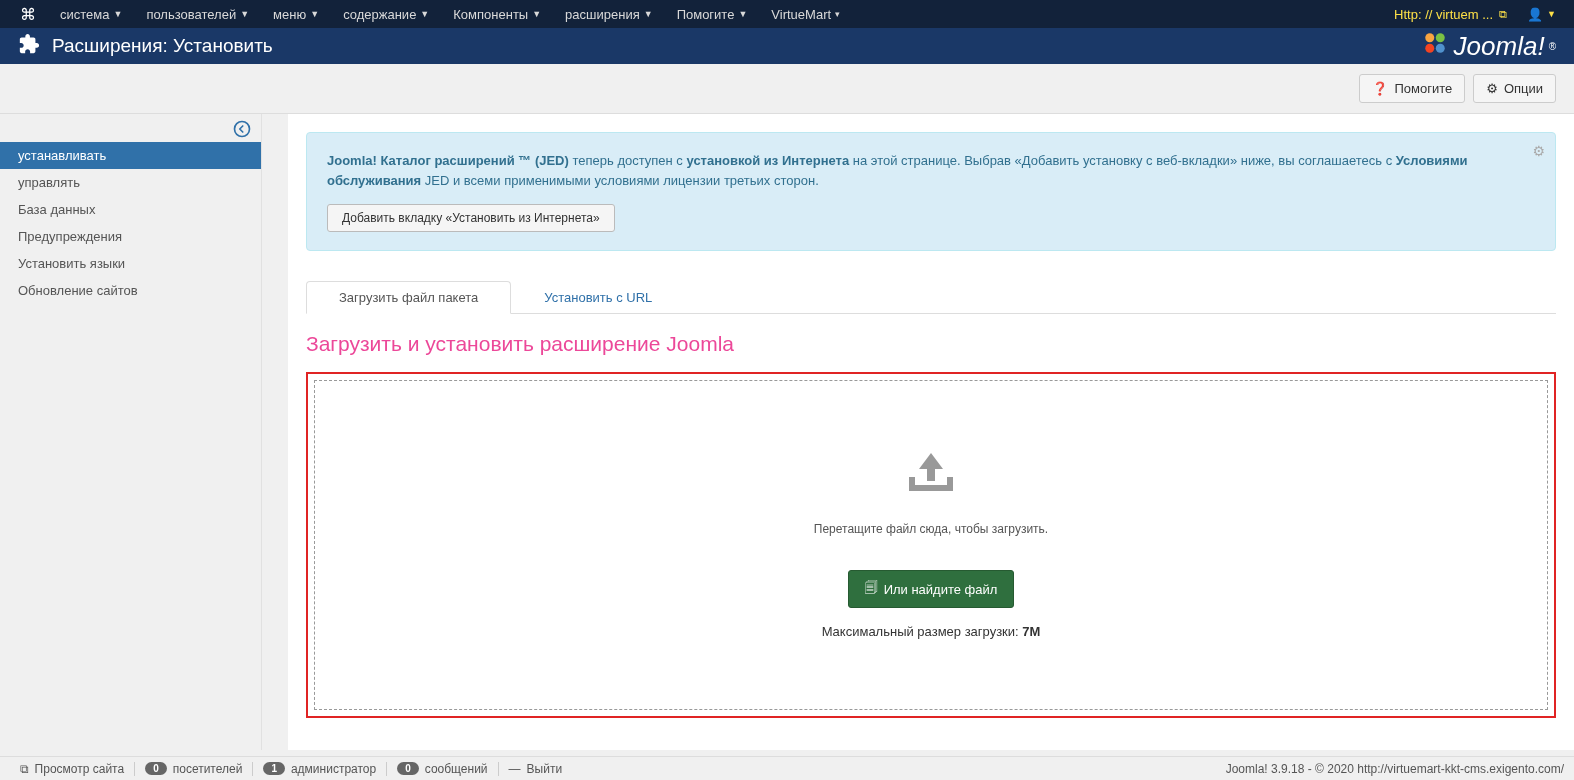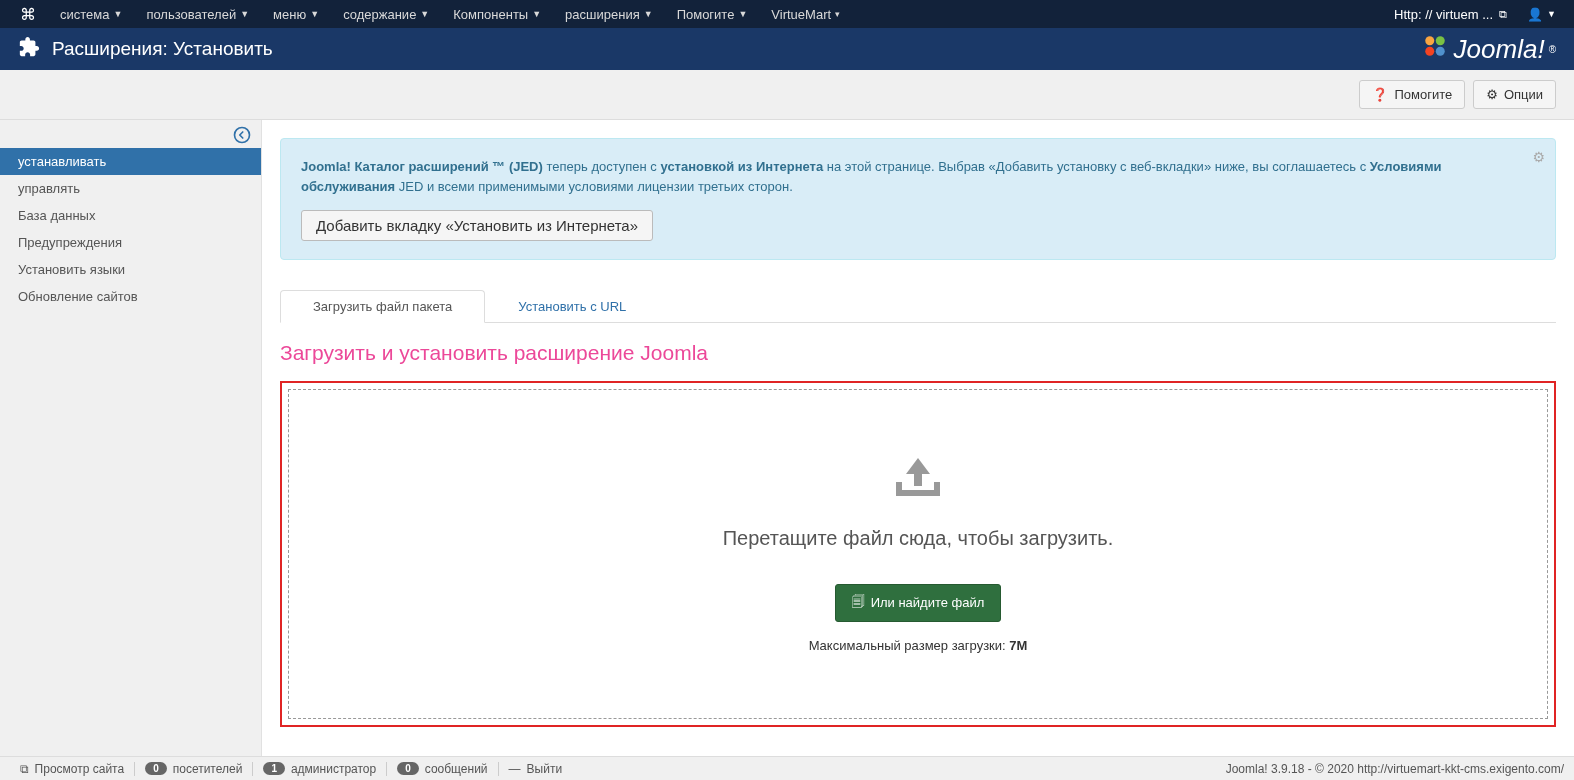--- a/index.html
+++ b/index.html
@@ -4,68 +4,68 @@
 <style>
 * { margin: 0; padding: 0; box-sizing: border-box; }
 body { font-family: -apple-system, BlinkMacSystemFont, "Segoe UI", Helvetica, Arial, sans-serif; font-size: 13px; color: #333; background: #f0f0f0; overflow: hidden; }
 
 
 .top-menu { background: #12223a; color: #fff; height: 28px; display: flex; align-items: center; padding: 0 8px; justify-content: space-between; }
 .top-menu-left { display: flex; align-items: center; }
 .top-menu-left > * { padding: 0 12px; height: 28px; display: flex; align-items: center; cursor: pointer; color: #d9d9d9; font-size: 13px; }
 .joomla-icon { font-size: 16px; color: #fff; }
 .caret { margin-left: 4px; font-size: 9px; }
-.top-menu-right { display: flex; color: #ffffff; }
+.top-menu-right { display: flex; color: #fde047; }
 .top-menu-right > * { padding: 0 10px; height: 28px; display: flex; align-items: center; cursor: pointer; }
 .ext-link-icon { margin-left: 6px; font-size: 11px; }
 
 
-.title-bar { background: #1a3867; color: #fff; height: 42px; display: flex; align-items: center; justify-content: space-between; padding: 0 18px; }
+.title-bar { background: #1a3867; color: #fff; height: 36px; display: flex; align-items: center; justify-content: space-between; padding: 0 18px; }
 .title-left { display: flex; align-items: center; gap: 12px; }
 .puzzle-icon { font-size: 20px; }
 .page-title { font-size: 19px; font-weight: 400; }
 .joomla-logo { display: flex; align-items: center; gap: 4px; font-size: 26px; font-style: italic; font-weight: 400; }
 .joomla-logo .reg { font-size: 10px; vertical-align: top; font-style: normal; }
 .joomla-swirl svg { width: 30px; height: 30px; }
 
 
 .toolbar { background: #f0f0f0; padding: 10px 18px; display: flex; justify-content: flex-end; gap: 8px; border-bottom: 1px solid #ddd; }
 .tool-btn { background: #f5f5f5; border: 1px solid #ccc; border-radius: 3px; padding: 6px 12px; display: flex; align-items: center; gap: 6px; cursor: pointer; font-size: 13px; color: #333; }
 .tool-btn .ico { font-size: 13px; }
 
 
-.main-wrap { display: flex; background: #f0f0f0; height: calc(100vh - 28px - 42px - 50px - 24px); }
+.main-wrap { display: flex; background: #f0f0f0; height: calc(100vh - 28px - 42px - 50px - 24px); gap: 26px; }
 
 
 .sidebar { width: 262px; background: #f0f0f0; border-right: 1px solid #e1e1e1; position: relative; }
 .sidebar-toggle { position: absolute; top: 6px; right: 10px; color: #3071a9; font-size: 16px; cursor: pointer; }
 .sidebar-list { list-style: none; margin-top: 28px; }
 .sidebar-list li { padding: 6px 18px; font-size: 13px; color: #555; cursor: pointer; }
 .sidebar-list li.active { background: #3071a9; color: #fff; }
 
 
 .content { flex: 1; padding: 18px; background: #fff; overflow-y: auto; }
 .info-box { background: #d9edf7; border: 1px solid #bce8f1; border-radius: 4px; padding: 18px 20px; position: relative; color: #31708f; font-size: 13px; line-height: 1.5; margin-bottom: 30px; }
 .info-box .gear { position: absolute; top: 8px; right: 10px; color: #aaa; font-size: 14px; cursor: pointer; }
 .info-box strong { font-weight: 700; }
-.info-btn { margin-top: 14px; background: #f5f5f5; border: 1px solid #bbb; border-radius: 3px; padding: 6px 14px; font-size: 15px; cursor: pointer; color: #333; }
+.info-btn { margin-top: 14px; background: #f5f5f5; border: 1px solid #bbb; border-radius: 3px; padding: 6px 14px; font-size: 12px; cursor: pointer; color: #333; }
 
 
 .tabs { display: flex; border-bottom: 1px solid #ddd; margin-bottom: 18px; }
 .tab { padding: 8px 32px; font-size: 13px; color: #3071a9; cursor: pointer; border: 1px solid transparent; border-bottom: none; margin-bottom: -1px; }
 .tab.active { color: #555; border-color: #ddd; border-bottom: 1px solid #fff; border-radius: 4px 4px 0 0; background: #fff; }
 
 .section-heading { font-size: 21px; font-weight: 400; color: #ec4899; margin-bottom: 16px; }
 
 
 .upload-outer { border: 2px solid #e02424; padding: 6px; }
 .upload-area { border: 1px dashed #999; min-height: 330px; display: flex; flex-direction: column; align-items: center; justify-content: center; padding: 40px; text-align: center; }
 .upload-icon { color: #999; margin-bottom: 24px; }
 .upload-icon svg { width: 56px; height: 44px; }
-.upload-text { font-size: 20px; color: #555; margin-bottom: 34px; }
+.upload-text { font-size: 12px; color: #555; margin-bottom: 34px; }
 .browse-btn { background: #2f6f3e; border: 1px solid #265a31; color: #fff; padding: 7px 16px; font-size: 13px; border-radius: 3px; cursor: pointer; display: flex; align-items: center; gap: 6px; }
 .max-size { margin-top: 16px; font-size: 13px; color: #333; }
 
 
 .status-bar { position: fixed; bottom: 0; left: 0; right: 0; height: 24px; background: #f0f0f0; border-top: 1px solid #ddd; display: flex; align-items: center; padding: 0 10px; font-size: 12px; color: #555; justify-content: space-between; }
 .status-left { display: flex; align-items: center; gap: 0; }
 .status-item { display: flex; align-items: center; gap: 6px; padding: 0 10px; border-right: 1px solid #ccc; cursor: pointer; }
 .status-item:last-child { border-right: none; }
 .badge-count { background: #666; color: #fff; border-radius: 9px; padding: 1px 8px; font-size: 10px; font-weight: 700; }
 </style>

